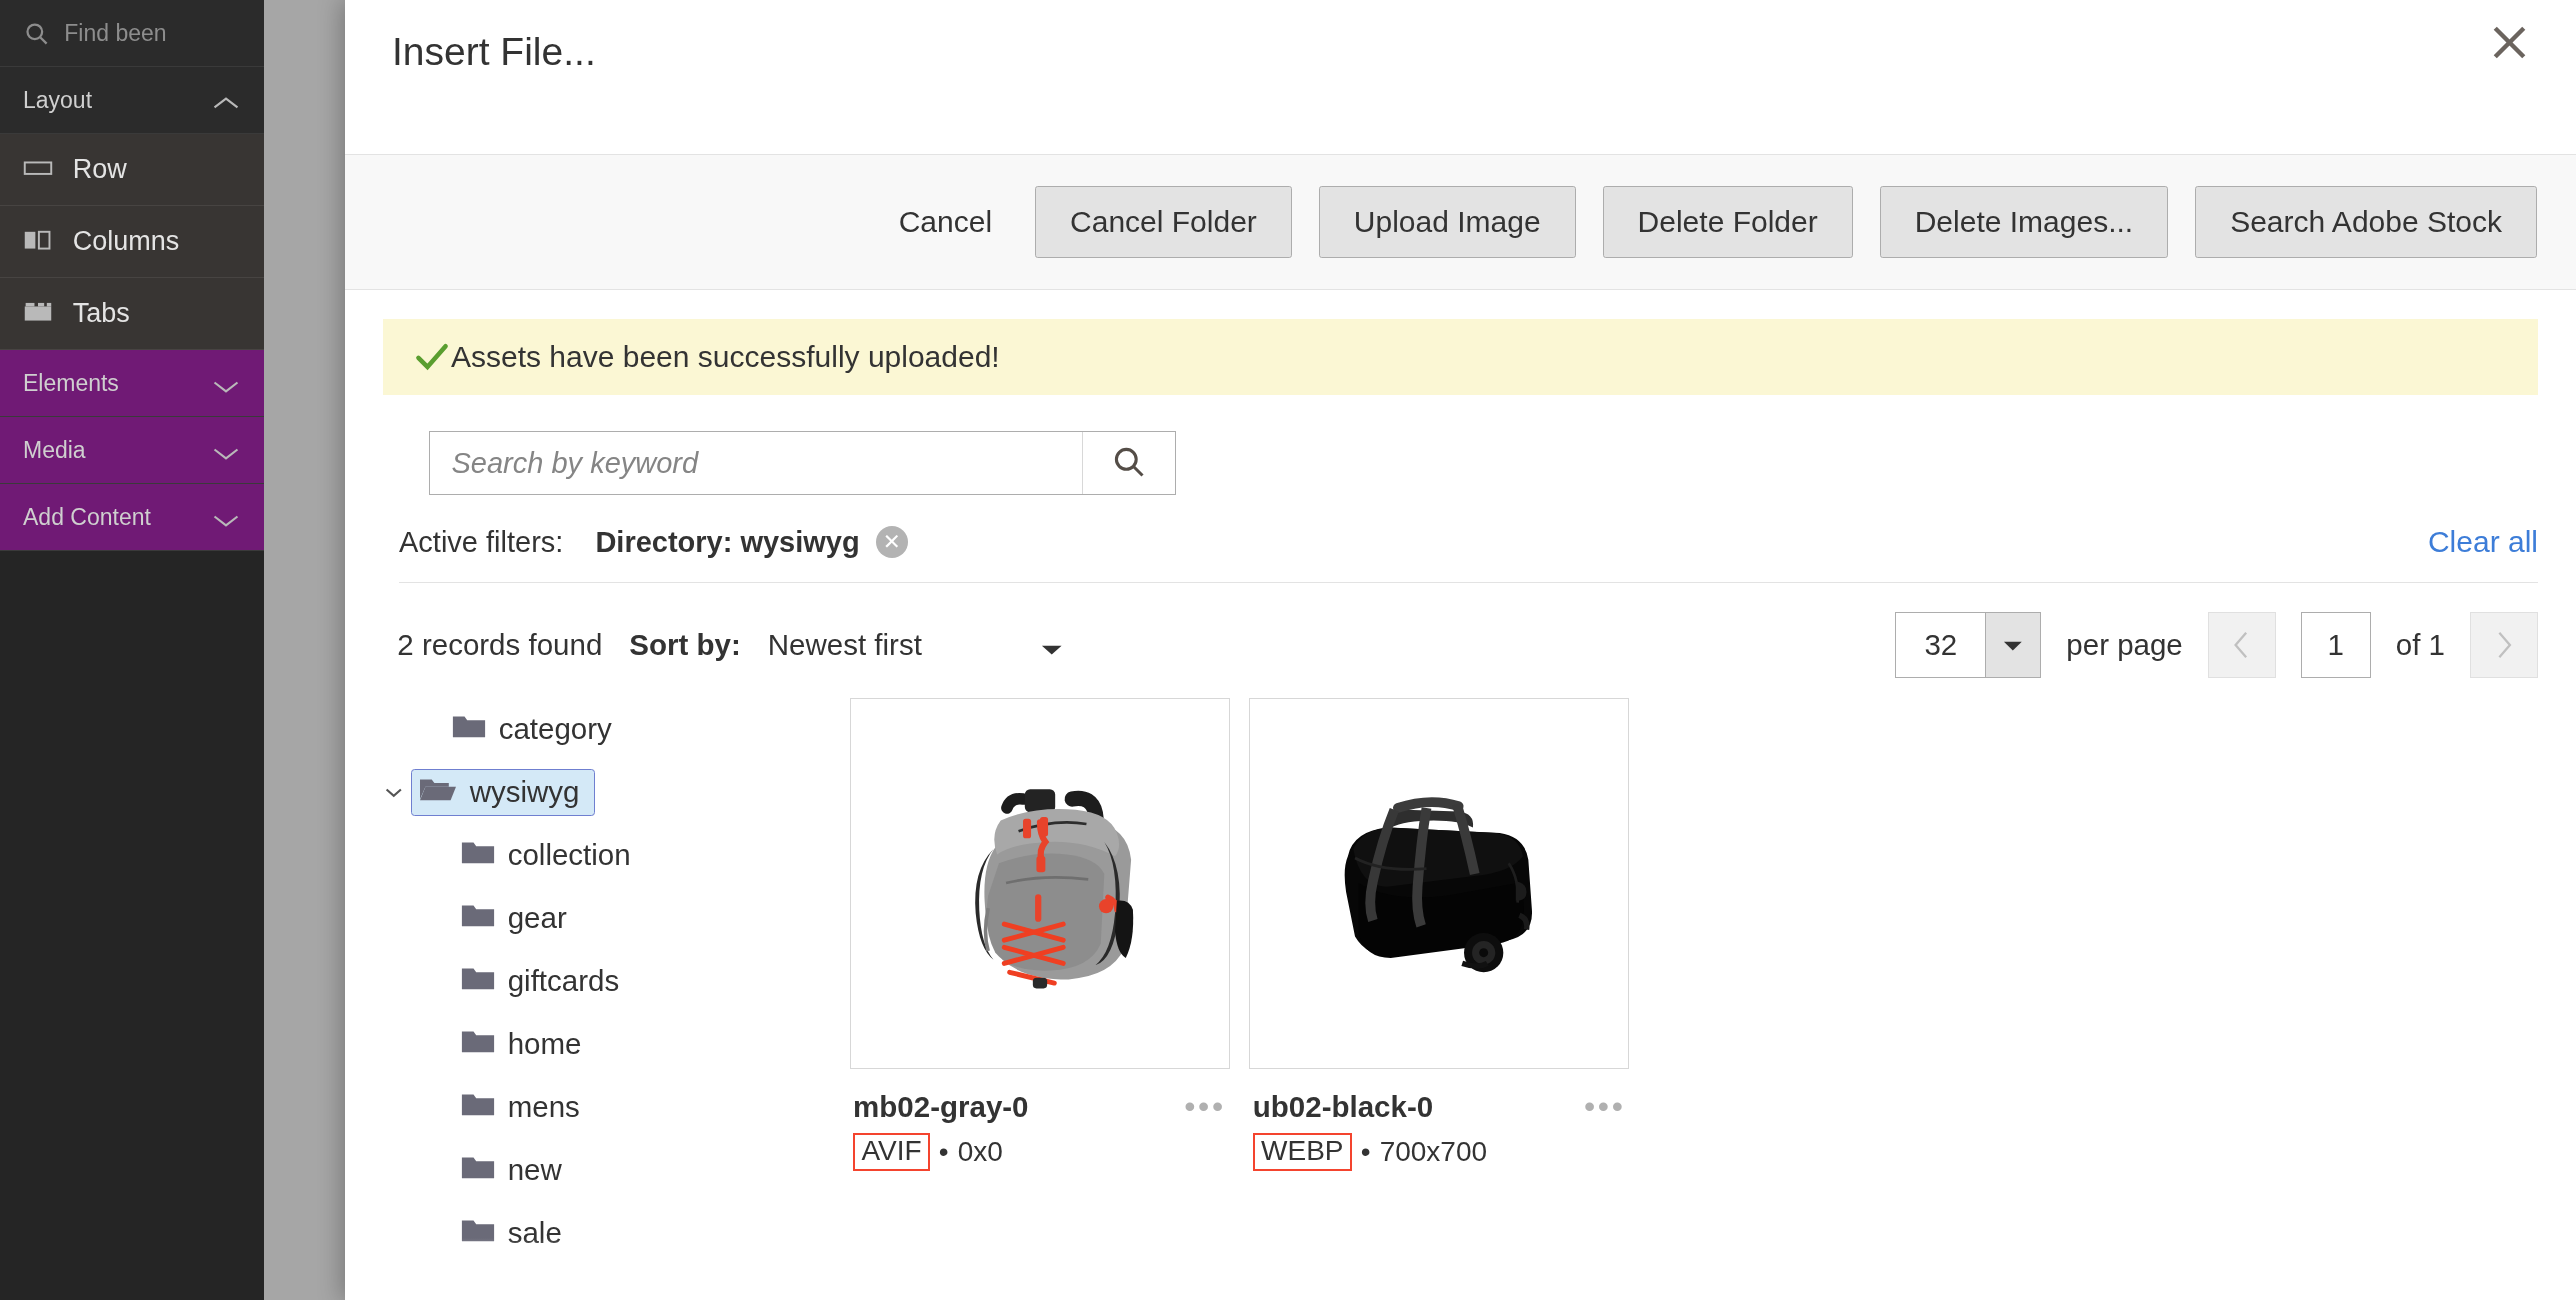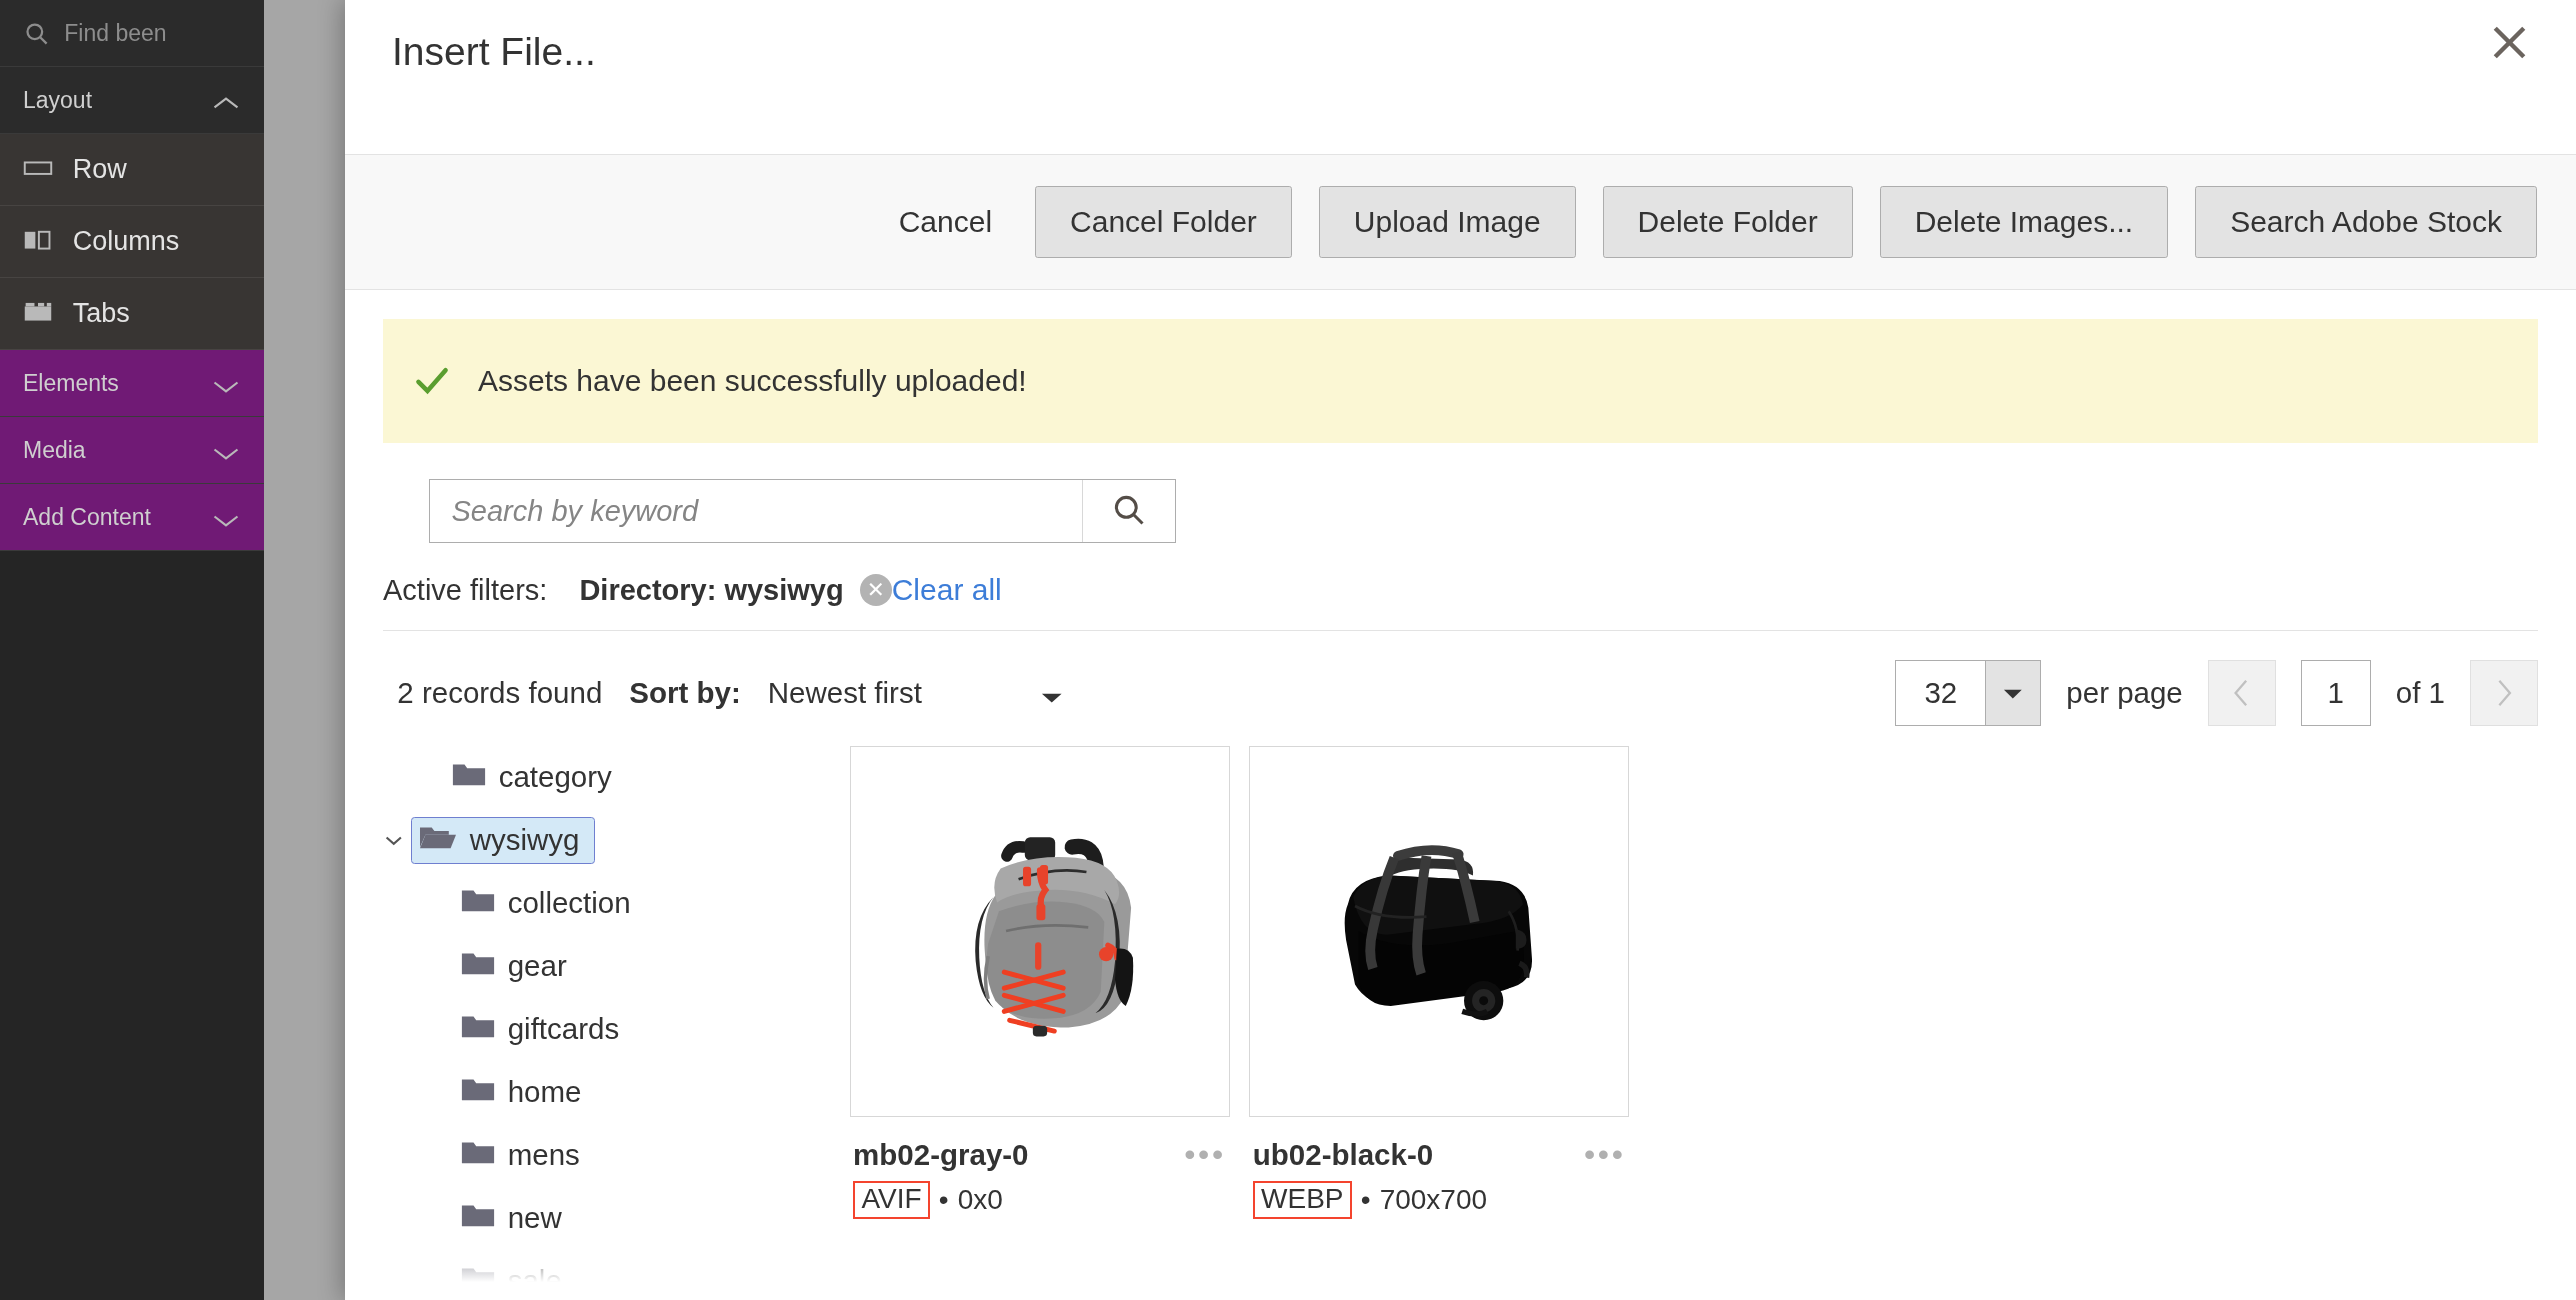--- a/index.html
+++ b/index.html
@@ -89,22 +89,22 @@
     cursor: pointer; padding: 9px 16px; font-family: inherit;
   }
   .btn {
     font-size: 30px; color: #333333; background: #e3e3e3;
     border: 0.9px solid #adadad; border-radius: 2.7px;
     padding: 18px 34px; cursor: pointer; font-family: inherit;
     white-space: nowrap;
   }
 
   .notice {
-    margin: 29px 38px 0 38px; height: 124px; flex: 0 0 auto;
-    background: #fbf7d4; display: flex; align-items: center; gap: 27px;
+    margin: 29px 38px 0 38px; height: 76px; flex: 0 0 auto;
+    background: #fbf7d4; display: flex; align-items: center; 
     padding: 8px 30px;
   }
   .notice-check { width: 38px; height: 38px; flex: 0 0 auto; }
   .notice-text { font-size: 30px; color: #333333; }
 
   .search-row {
     margin: 36px 38px 0 38px; flex: 0 0 auto;
     display: flex; align-items: center; justify-content: space-between; padding-left: 46px;
   }
   .search-box {
@@ -128,22 +128,22 @@
     height: 64px; display: flex; align-items: center; gap: 18px;
     padding: 0 32px; cursor: pointer; font-size: 30px; color: #333;
     font-family: inherit;
   }
   .view-sel {
     display: flex; align-items: center; gap: 19.7px; cursor: pointer;
     font-size: 30px; color: #333;
   }
 
   .filters-row {
-    margin: 30px 38px 0 38px; flex: 0 0 auto;
-    display: flex; align-items: center; 
+    margin: 30px 38px 0 54px; flex: 0 0 auto;
+    display: flex; align-items: center; justify-content: space-between;
     padding-bottom: 23px; border-bottom: 0.9px solid #e3e3e3;
   }
   .filters-left { display: flex; align-items: center; gap: 32px; }
   .af-label { font-size: 29px; color: #333; }
   .af-chip { display: flex; align-items: center; gap: 16px; }
   .af-chip-text { font-size: 29px; color: #333; font-weight: bold; }
   .af-chip-x {
     width: 32px; height: 32px; border-radius: 50%; background: #b3b3b3;
     color: #fff; font-size: 21.5px; display: flex; align-items: center;
     justify-content: center; cursor: pointer;

